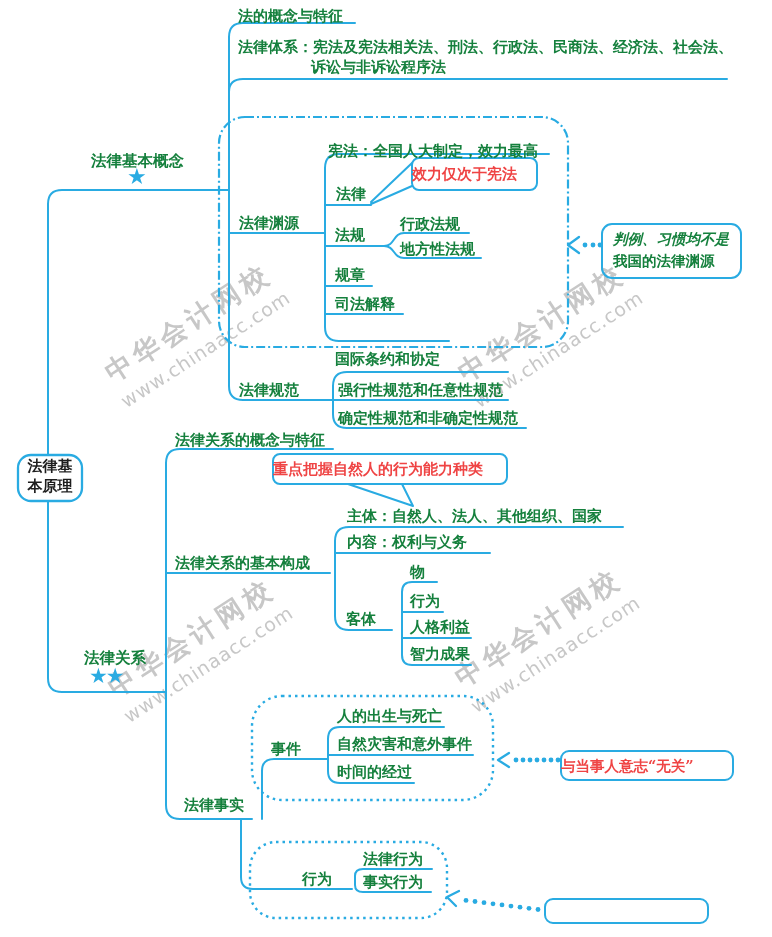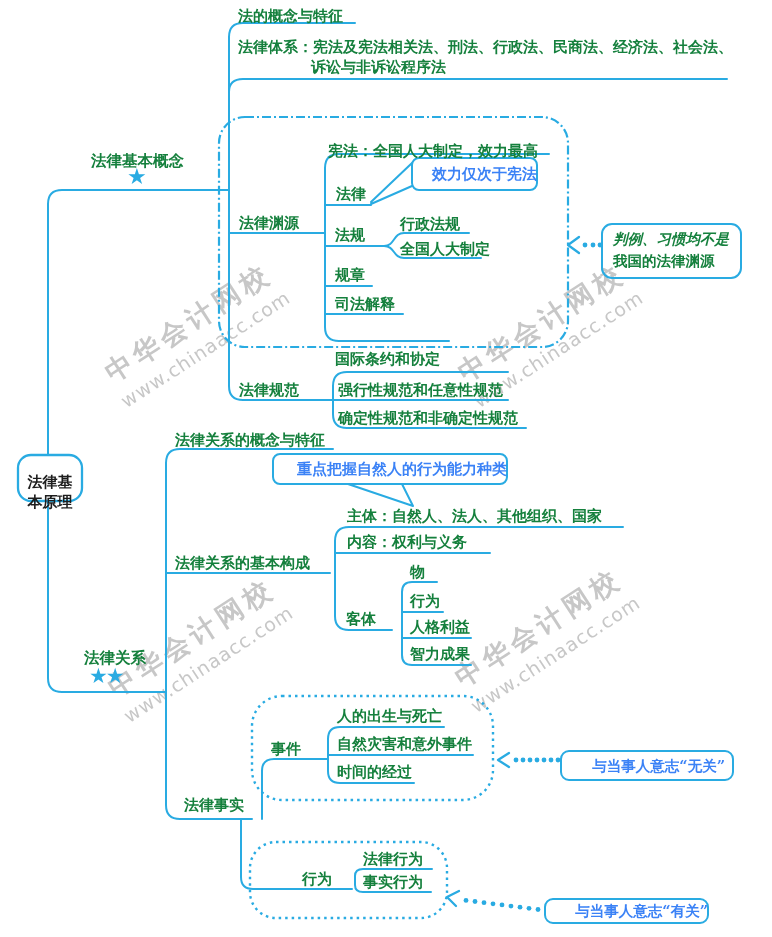--- a/index.html
+++ b/index.html
@@ -3,29 +3,29 @@
 <meta charset="utf-8">
 <style>
   html,body{margin:0;padding:0;background:#fff;}
   #canvas{position:relative;width:772px;height:937px;background:#ffffff;overflow:hidden;
           font-family:"DejaVu Serif","Liberation Serif",serif;}
   svg.lines{position:absolute;left:0;top:0;pointer-events:none;}
   .lbl{position:absolute;white-space:nowrap;font-weight:bold;font-size:15px;color:#15803d;line-height:1.2;}
   .small{font-size:14.5px;}
   .star{position:absolute;color:#29abe2;font-family:"DejaVu Sans","Liberation Sans",sans-serif;
         font-weight:bold;white-space:nowrap;}
-  .boxtxt{position:absolute;font-weight:bold;color:#3b82f6;text-align:right;white-space:nowrap;}
+  .boxtxt{position:absolute;font-weight:bold;color:#ef4444;text-align:left;white-space:nowrap;}
   .wm{position:absolute;display:flex;flex-direction:column;align-items:center;
       transform:translate(-50%,-50%) rotate(-33deg);color:#c7c7c7;
       font-family:"DejaVu Sans","Liberation Sans",sans-serif;pointer-events:none;}
   .wm .t{font-size:27px;letter-spacing:5px;font-weight:bold;}
   .wm .u{font-size:19px;letter-spacing:1px;margin-top:2px;}
   .rootbox{position:absolute;left:18px;top:455px;width:64px;height:46px;
            text-align:center;font-weight:bold;font-size:15px;line-height:20px;
-           color:#1d1d1d;padding-top:17px;box-sizing:border-box;}
+           color:#1d1d1d;padding-top:1px;box-sizing:border-box;}
 </style>
 </head>
 <body>
 
 <div id="canvas">
 
   <div class="wm" style="left:195px;top:333px;">
     <span class="t">中华会计网校</span>
     <span class="u">www.chinaacc.com</span>
   </div>
@@ -144,21 +144,21 @@
   <div class="lbl" style="left:238px;top:7px;">法的概念与特征</div>
   <div class="lbl" style="left:238px;top:38px;">法律体系：宪法及宪法相关法、刑法、行政法、民商法、经济法、社会法、</div>
   <div class="lbl" style="left:311px;top:58px;">诉讼与非诉讼程序法</div>
 
   <div class="lbl" style="left:239px;top:214px;">法律渊源</div>
   <div class="lbl" style="left:328px;top:134px;margin-top:8px;">宪法：全国人大制定，效力最高</div>
   <div class="lbl" style="left:336px;top:185px;">法律</div>
   <div class="boxtxt" style="left:412px;top:158px;width:125px;height:32px;line-height:32px;font-size:15px;">效力仅次于宪法</div>
   <div class="lbl" style="left:335px;top:226px;">法规</div>
   <div class="lbl" style="left:400px;top:215px;">行政法规</div>
-  <div class="lbl" style="left:400px;top:240px;">全国人大制定</div>
+  <div class="lbl" style="left:400px;top:240px;">地方性法规</div>
   <div class="lbl" style="left:335px;top:266px;">规章</div>
   <div class="lbl" style="left:335px;top:295px;">司法解释</div>
   <div class="lbl" style="left:335px;top:322px;margin-top:28px;">国际条约和协定</div>
   <div class="lbl small" style="left:613px;top:230px;font-style:italic;">判例、习惯均不是</div>
   <div class="lbl small" style="left:613px;top:252px;">我国的法律渊源</div>
 
   <div class="lbl" style="left:239px;top:381px;">法律规范</div>
   <div class="lbl" style="left:338px;top:381px;">强行性规范和任意性规范</div>
   <div class="lbl" style="left:338px;top:409px;">确定性规范和非确定性规范</div>
 
@@ -178,15 +178,14 @@
 
   <div class="lbl" style="left:184px;top:796px;">法律事实</div>
   <div class="lbl" style="left:271px;top:740px;">事件</div>
   <div class="lbl" style="left:337px;top:707px;">人的出生与死亡</div>
   <div class="lbl" style="left:337px;top:735px;">自然灾害和意外事件</div>
   <div class="lbl" style="left:337px;top:763px;text-align:right;">时间的经过</div>
   <div class="boxtxt" style="left:561px;top:751px;width:164px;height:29px;line-height:29px;font-size:14.5px;">与当事人意志“无关”</div>
   <div class="lbl" style="left:302px;top:870px;">行为</div>
   <div class="lbl" style="left:363px;top:850px;">法律行为</div>
   <div class="lbl" style="left:363px;top:873px;">事实行为</div>
-  <div class="boxtxt" style="left:545px;top:899px;width:163px;height:24px;line-height:24px;font-size:14.5px;">与当事人意志“有关”</div>
 
 </div>
 
 </body></html>

